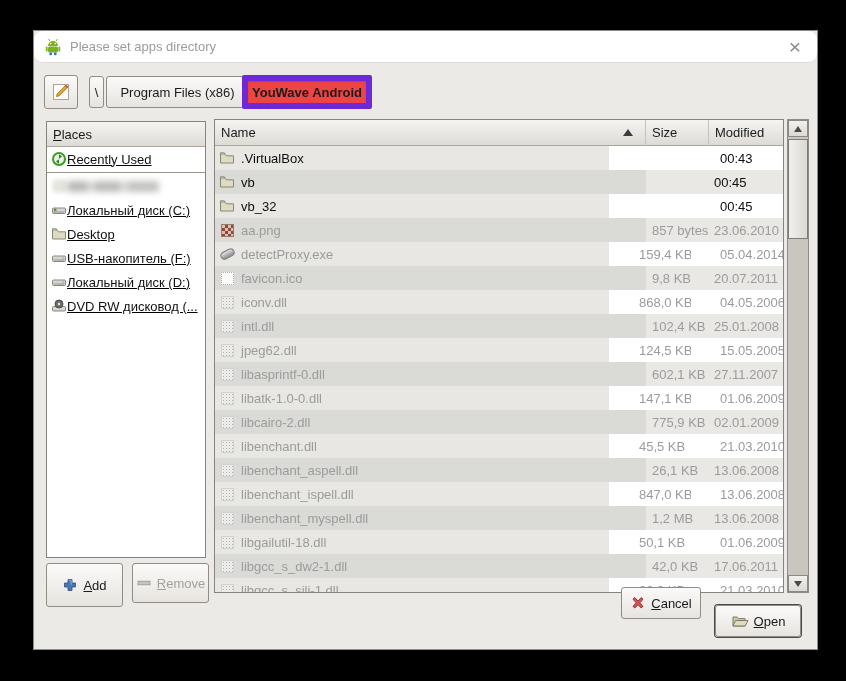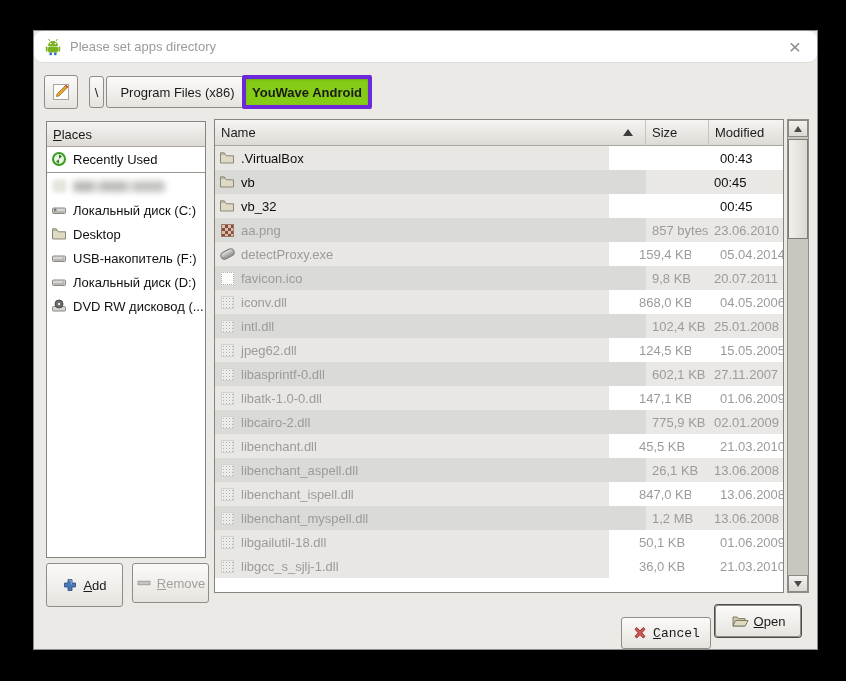--- a/index.html
+++ b/index.html
@@ -24,32 +24,32 @@
          border:1px solid #918c85; border-radius:3px;
          display:flex; align-items:center; justify-content:center;
          gap:5px; color:#1a1a1a; }
   .btn .mn { text-decoration:underline; }
 
   
   .edit-btn   { position:absolute; left:10px;  top:44px; width:34px; height:34px; }
   .root-btn   { position:absolute; left:55px;  top:45px; width:15px; height:32px; font-size:13px; }
   .crumb-1    { position:absolute; left:72px;  top:45px; width:143px; height:32px; }
   .crumb-2    { position:absolute; left:208px; top:44px; width:130px; height:34px;
-                background:#84cc16; border:4px solid #6d28d9; border-radius:2px;
+                background:#ef4444; border:6px solid #6d28d9; border-radius:2px;
                 box-shadow:inset 0 1px 2px rgba(0,0,0,.15); font-weight:bold; }
 
   
   .places { position:absolute; left:12px; top:90px; width:160px; height:437px;
             background:#ffffff; border:1px solid #87837d; overflow:hidden; }
   .places-header { height:25px; background:linear-gradient(#f5f4f2,#dedbd5);
                    border-bottom:1px solid #a9a59f; display:flex; align-items:center;
                    padding-left:6px; color:#1a1a1a; }
   .places-header .mn { text-decoration:underline; }
-  .place-row { height:24px; display:flex; align-items:center; padding-left:4px; gap:6px;
-               white-space:nowrap; overflow:hidden; }
+  .place-row { height:24px; display:flex; align-items:center; padding-left:4px; 
+               white-space:nowrap; overflow:hidden;text-decoration:underline; }
   .place-sep { border-top:1px solid #98948e; margin:1px 0; }
   .picon { width:16px; height:16px; flex:0 0 auto; display:flex;
            align-items:center; justify-content:center; }
   .plabel { color:#101010; }
   .redacted .picon { filter:blur(2px); opacity:.55; }
   .blurblob { display:inline-block; width:92px; height:11px; border-radius:3px;
               background:
                 linear-gradient(90deg,#b9b9b6 0 22%, #d9d8d5 22% 30%, #bcbcb9 30% 58%,
                                 #dadad7 58% 66%, #c2c2bf 66% 100%);
               filter:blur(3px); }
@@ -104,21 +104,21 @@
   .sb-up { top:0; } .sb-down { bottom:0; }
   .tri-up { width:0; height:0; border-left:4px solid transparent;
             border-right:4px solid transparent; border-bottom:6px solid #4a4a48; }
   .tri-down { width:0; height:0; border-left:4px solid transparent;
               border-right:4px solid transparent; border-top:6px solid #4a4a48; }
   .sb-thumb { position:absolute; left:0; top:19px; width:20px; height:100px;
               background:linear-gradient(90deg,#f1f0ee,#dcd9d3);
               border:1px solid #7f7c76; }
 
   
-  .cancel-btn { position:absolute; left:587px; top:586px; width:90px; height:32px;font-family:Liberation Mono, monospace; }
+  .cancel-btn { position:absolute; left:587px; top:556px; width:80px; height:32px; }
   .open-btn   { position:absolute; left:681px; top:574px; width:86px; height:32px;
                 box-shadow:0 0 0 1px #4c4a47; }
 
   svg { display:block; }
 </style>
 </head>
 <body>
 
 <div class="window">
 
@@ -435,20 +435,30 @@
         <div class="file-row odd type-dll">
           <div class="cell cell-name">
             <span class="ficon">
               <span class="i-dll"></span>
             </span>
             <span>libgailutil-18.dll</span>
           </div>
           <div class="cell cell-size">50,1 KB</div>
           <div class="cell cell-mod">01.06.2009</div>
         </div>
+        <div class="file-row even type-dll">
+          <div class="cell cell-name">
+            <span class="ficon">
+              <span class="i-dll"></span>
+            </span>
+            <span>libgcc_s_dw2-1.dll</span>
+          </div>
+          <div class="cell cell-size">42,0 KB</div>
+          <div class="cell cell-mod">17.06.2011</div>
+        </div>
         <div class="file-row odd type-dll">
           <div class="cell cell-name">
             <span class="ficon">
               <span class="i-dll"></span>
             </span>
             <span>libgcc_s_sjlj-1.dll</span>
           </div>
           <div class="cell cell-size">36,0 KB</div>
           <div class="cell cell-mod">21.03.2010</div>
         </div>

